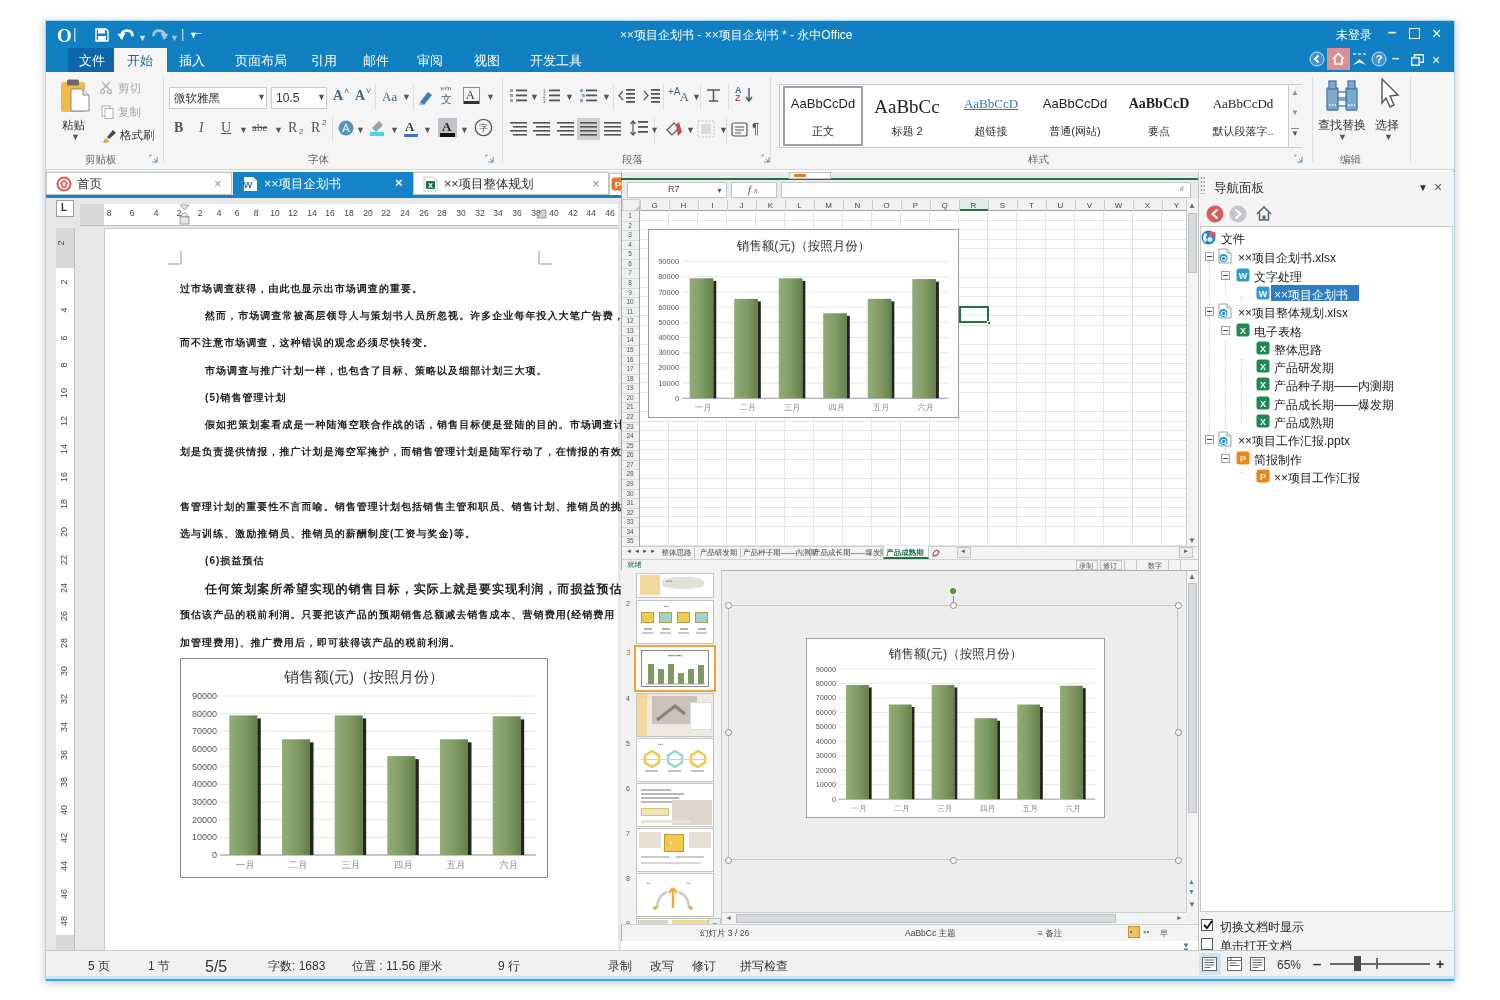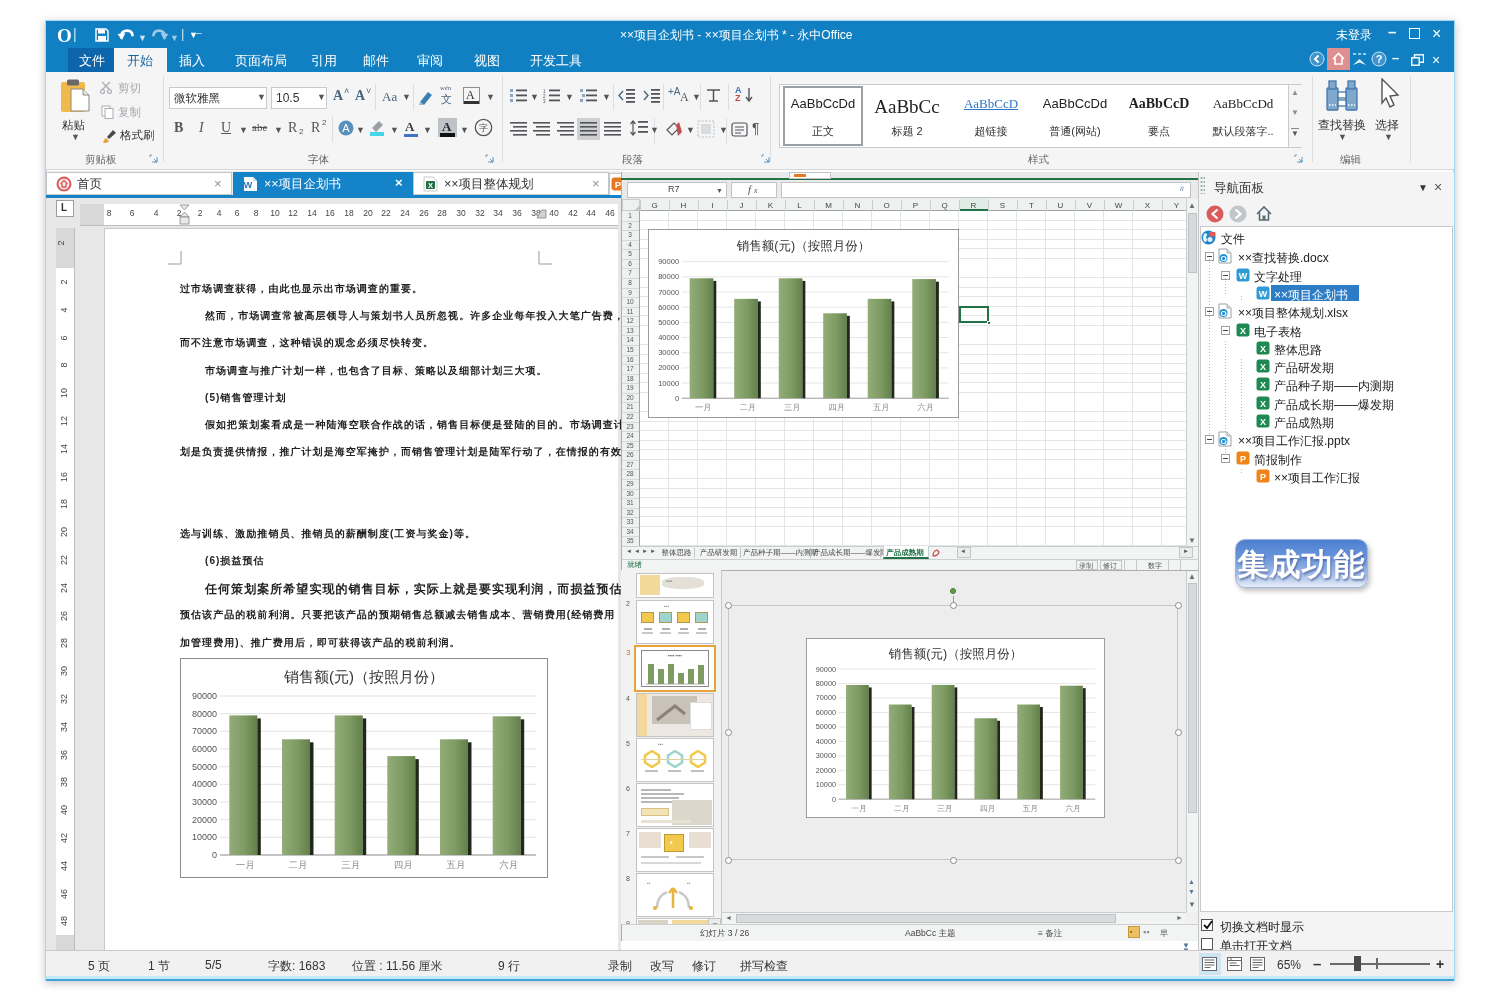--- a/index.html
+++ b/index.html
@@ -431,20 +431,21 @@
 <svg class="a" style="left:491px;top:229px" width="14" height="14" viewBox="0 0 14 14">
       <path d="M1 0 v13 h13" fill="none" stroke="#999" stroke-width="1"></path>
     </svg>
 <div class="a" style="left:133px;top:260px;font-size:10px;color:#222;white-space:nowrap;letter-spacing:1.05px;font-weight:600">过市场调查获得，由此也显示出市场调查的重要。</div>
 <div class="a" style="left:158px;top:287px;font-size:10px;color:#222;white-space:nowrap;letter-spacing:1.05px;font-weight:600">然而，市场调查常被高层领导人与策划书人员所忽视。许多企业每年投入大笔广告费，</div>
 <div class="a" style="left:133px;top:314px;font-size:10px;color:#222;white-space:nowrap;letter-spacing:1.05px;font-weight:600">而不注意市场调查，这种错误的观念必须尽快转变。</div>
 <div class="a" style="left:158px;top:342px;font-size:10px;color:#222;white-space:nowrap;letter-spacing:1.05px;font-weight:600">市场调查与推广计划一样，也包含了目标、策略以及细部计划三大项。</div>
 <div class="a" style="left:158px;top:369px;font-size:10px;color:#222;white-space:nowrap;letter-spacing:1.05px;font-weight:600">(5)销售管理计划</div>
 <div class="a" style="left:158px;top:396px;font-size:10px;color:#222;white-space:nowrap;letter-spacing:1.05px;font-weight:600">假如把策划案看成是一种陆海空联合作战的话，销售目标便是登陆的目的。市场调查计</div>
 <div class="a" style="left:133px;top:423px;font-size:10px;color:#222;white-space:nowrap;letter-spacing:1.05px;font-weight:600">划是负责提供情报，推广计划是海空军掩护，而销售管理计划是陆军行动了，在情报的有效</div>
+<div class="a" style="left:133px;top:478px;font-size:10px;color:#222;white-space:nowrap;letter-spacing:1.05px;font-weight:600">售管理计划的重要性不言而喻。销售管理计划包括销售主管和职员、销售计划、推销员的挑</div>
 <div class="a" style="left:133px;top:505px;font-size:10px;color:#222;white-space:nowrap;letter-spacing:1.05px;font-weight:600">选与训练、激励推销员、推销员的薪酬制度(工资与奖金)等。</div>
 <div class="a" style="left:158px;top:532px;font-size:10px;color:#222;white-space:nowrap;letter-spacing:1.05px;font-weight:600">(6)损益预估</div>
 <div class="a" style="left:158px;top:559px;font-size:12px;color:#222;white-space:nowrap;letter-spacing:1.05px;font-weight:600">任何策划案所希望实现的销售目标，实际上就是要实现利润，而损益预估就是要在事前</div>
 <div class="a" style="left:133px;top:586px;font-size:10px;color:#222;white-space:nowrap;letter-spacing:1.05px;font-weight:600">预估该产品的税前利润。只要把该产品的预期销售总额减去销售成本、营销费用(经销费用</div>
 <div class="a" style="left:133px;top:614px;font-size:10px;color:#222;white-space:nowrap;letter-spacing:1.05px;font-weight:600">加管理费用)、推广费用后，即可获得该产品的税前利润。</div>
 <svg class="a" style="left:133px;top:636px" width="368" height="220" viewBox="0 0 368 220" preserveAspectRatio="none">
       <rect x="0.5" y="0.5" width="367" height="219" fill="#ffffff" stroke="#8a8a8a"></rect>
       <line x1="40.0" y1="38.0" x2="356.0" y2="38.0" stroke="#d9d9d9" stroke-width="0.8"></line>
       <text x="37.0" y="41.0" font-size="9" fill="#555" text-anchor="end">90000</text>
       <line x1="40.0" y1="55.7" x2="356.0" y2="55.7" stroke="#d9d9d9" stroke-width="0.8"></line>
@@ -920,21 +921,21 @@
     </svg>
 <div class="a" style="left:1174px;top:209px;font-size:12px;color:#222;white-space:nowrap;">文件</div>
 <div class="a" style="left:1158px;top:230.3px;width:9px;height:9px;background:#fff;border:1px solid #9aa0a4;"></div>
 <div class="a" style="left:1160px;top:234.3px;width:5px;height:1px;background:#444;"></div>
 <svg class="a" style="left:1171px;top:226.3px" width="14" height="16" viewBox="0 0 14 16">
       <path d="M1 1 h8 l4 4 v10 h-12z" fill="#fff" stroke="#9aa0a4"></path>
       <path d="M9 1 v4 h4" fill="#dde4ea" stroke="#9aa0a4" stroke-width="0.8"></path>
       <circle cx="5.5" cy="10" r="4" fill="#2591CF"></circle>
       <text x="5.5" y="13" font-size="8" fill="#fff" text-anchor="middle" font-weight="bold">O</text>
     </svg>
-<div class="a" style="left:1191px;top:228.3px;font-size:12px;color:#222;white-space:nowrap;">××查找替换.docx</div>
+<div class="a" style="left:1191px;top:228.3px;font-size:12px;color:#222;white-space:nowrap;">××项目企划书.xlsx</div>
 <div class="a" style="left:1174px;top:248.60000000000002px;width:9px;height:9px;background:#fff;border:1px solid #9aa0a4;"></div>
 <div class="a" style="left:1176px;top:252.60000000000002px;width:5px;height:1px;background:#444;"></div>
 <svg class="a" style="left:1189px;top:245.60000000000002px" width="14" height="14" viewBox="0 0 14 14">
       <rect x="0.5" y="0.5" width="13" height="13" rx="2.5" fill="#2E9BD6"></rect>
       <text x="7" y="10.5" font-size="9" fill="#fff" text-anchor="middle" font-weight="bold">W</text>
     </svg>
 <div class="a" style="left:1207px;top:246.60000000000002px;font-size:12px;color:#222;white-space:nowrap;">文字处理</div>
 <svg class="a" style="left:1209px;top:263.90000000000003px" width="14" height="14" viewBox="0 0 14 14">
       <rect x="0.5" y="0.5" width="13" height="13" rx="2.5" fill="#2E9BD6"></rect>
       <text x="7" y="10.5" font-size="9" fill="#fff" text-anchor="middle" font-weight="bold">W</text>
@@ -1002,32 +1003,31 @@
       <rect x="0.5" y="0.5" width="13" height="13" rx="2.5" fill="#F08418"></rect>
       <text x="7" y="10.5" font-size="9" fill="#fff" text-anchor="middle" font-weight="bold">P</text>
     </svg>
 <div class="a" style="left:1227px;top:447.90000000000015px;font-size:12px;color:#222;white-space:nowrap;">××项目工作汇报</div>
 <div class="a" style="left:1162px;top:237px;width:1px;height:175px;background-image:repeating-linear-gradient(to bottom,#b5b5b5 0,#b5b5b5 1px,transparent 1px,transparent 3px)"></div>
 <div class="a" style="left:1178px;top:256px;width:1px;height:18px;background-image:repeating-linear-gradient(to bottom,#b5b5b5 0,#b5b5b5 1px,transparent 1px,transparent 3px)"></div>
 <div class="a" style="left:1178px;top:319px;width:1px;height:114px;background-image:repeating-linear-gradient(to bottom,#b5b5b5 0,#b5b5b5 1px,transparent 1px,transparent 3px)"></div>
 <div class="a" style="left:1194px;top:274px;width:1px;height:6px;background-image:repeating-linear-gradient(to bottom,#b5b5b5 0,#b5b5b5 1px,transparent 1px,transparent 3px)"></div>
 <div class="a" style="left:1194px;top:337px;width:1px;height:66px;background-image:repeating-linear-gradient(to bottom,#b5b5b5 0,#b5b5b5 1px,transparent 1px,transparent 3px)"></div>
 <div class="a" style="left:1194px;top:447px;width:1px;height:4px;background-image:repeating-linear-gradient(to bottom,#b5b5b5 0,#b5b5b5 1px,transparent 1px,transparent 3px)"></div>
-<div class="a" style="left:1188px;top:517px;width:133px;height:49px;border-radius:10px;background:linear-gradient(to bottom,#4C7FD0 0%,#6D97DC 40%,#A8BfE8 75%,#E8EEF8 100%);border:1px solid #9FB5DC;box-shadow:2px 3px 5px rgba(0,0,0,0.25);text-align:center;line-height:49px;font-size:31px;font-weight:bold;color:#fff;text-shadow:1px 2px 2px rgba(60,80,140,0.6);letter-spacing:1px">集成功能</div>
 <div class="a" style="left:1154px;top:897px;width:12px;height:12px;background:#fff;border:1px solid #555;"></div>
 <svg class="a" style="left:1155px;top:897px" width="12" height="12" viewBox="0 0 12 12">
       <path d="M2 6 L5 9 L10 2" fill="none" stroke="#111" stroke-width="1.8"></path>
     </svg>
 <div class="a" style="left:1173px;top:897px;font-size:12px;color:#222;white-space:nowrap;">切换文档时显示</div>
 <div class="a" style="left:1154px;top:916px;width:12px;height:12px;background:#fff;border:1px solid #555;"></div>
 <div class="a" style="left:1173px;top:916px;font-size:12px;color:#222;white-space:nowrap;">单击打开文档</div>
 <div class="a" style="left:-1px;top:928px;width:1408px;height:28px;background:#F1F1F1;border-top:1px solid #C9C9C9;"></div>
 <div class="a" style="left:41px;top:936px;font-size:12px;color:#333;white-space:nowrap;">5 页</div>
 <div class="a" style="left:101px;top:936px;font-size:12px;color:#333;white-space:nowrap;">1 节</div>
-<div class="a" style="left:158px;top:936px;font-size:12px;color:#333;white-space:nowrap;text-align:right;">5/5</div>
+<div class="a" style="left:158px;top:936px;font-size:16px;color:#333;white-space:nowrap;text-align:right;">5/5</div>
 <div class="a" style="left:221px;top:936px;font-size:12px;color:#333;white-space:nowrap;">字数: 1683</div>
 <div class="a" style="left:305px;top:936px;font-size:12px;color:#333;white-space:nowrap;">位置 : 11.56 厘米</div>
 <div class="a" style="left:451px;top:936px;font-size:12px;color:#333;white-space:nowrap;">9 行</div>
 <div class="a" style="left:501px;top:980px;font-size:12px;color:#a16207;white-space:nowrap;">19 列</div>
 <div class="a" style="left:561px;top:936px;font-size:12px;color:#333;white-space:nowrap;">录制</div>
 <div class="a" style="left:603px;top:936px;font-size:12px;color:#333;white-space:nowrap;">改写</div>
 <div class="a" style="left:645px;top:936px;font-size:12px;color:#333;white-space:nowrap;">修订</div>
 <div class="a" style="left:693px;top:936px;font-size:12px;color:#333;white-space:nowrap;">拼写检查</div>
 <div class="a" style="left:1152px;top:931px;width:22px;height:22px;background:#CFE4F2;"></div>
 <svg class="a" style="left:1155px;top:935px" width="15" height="14" viewBox="0 0 15 14">

